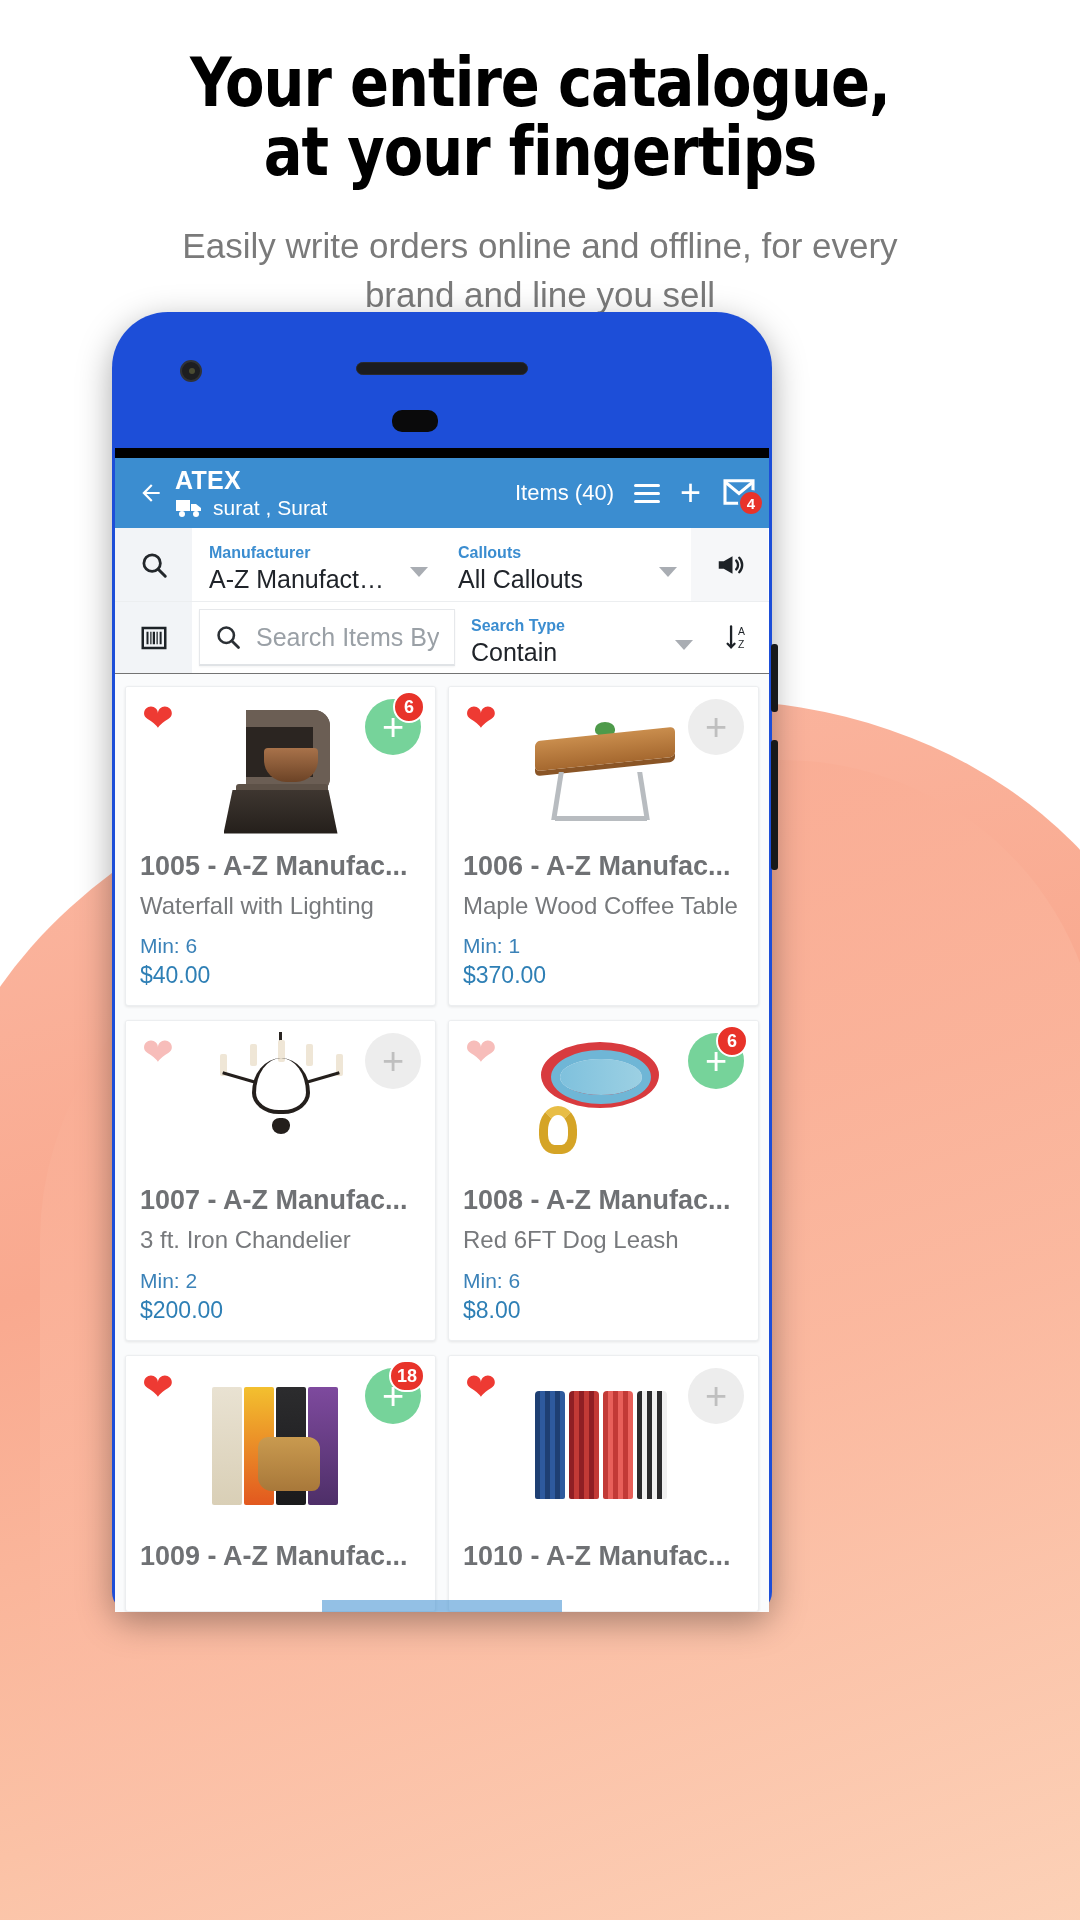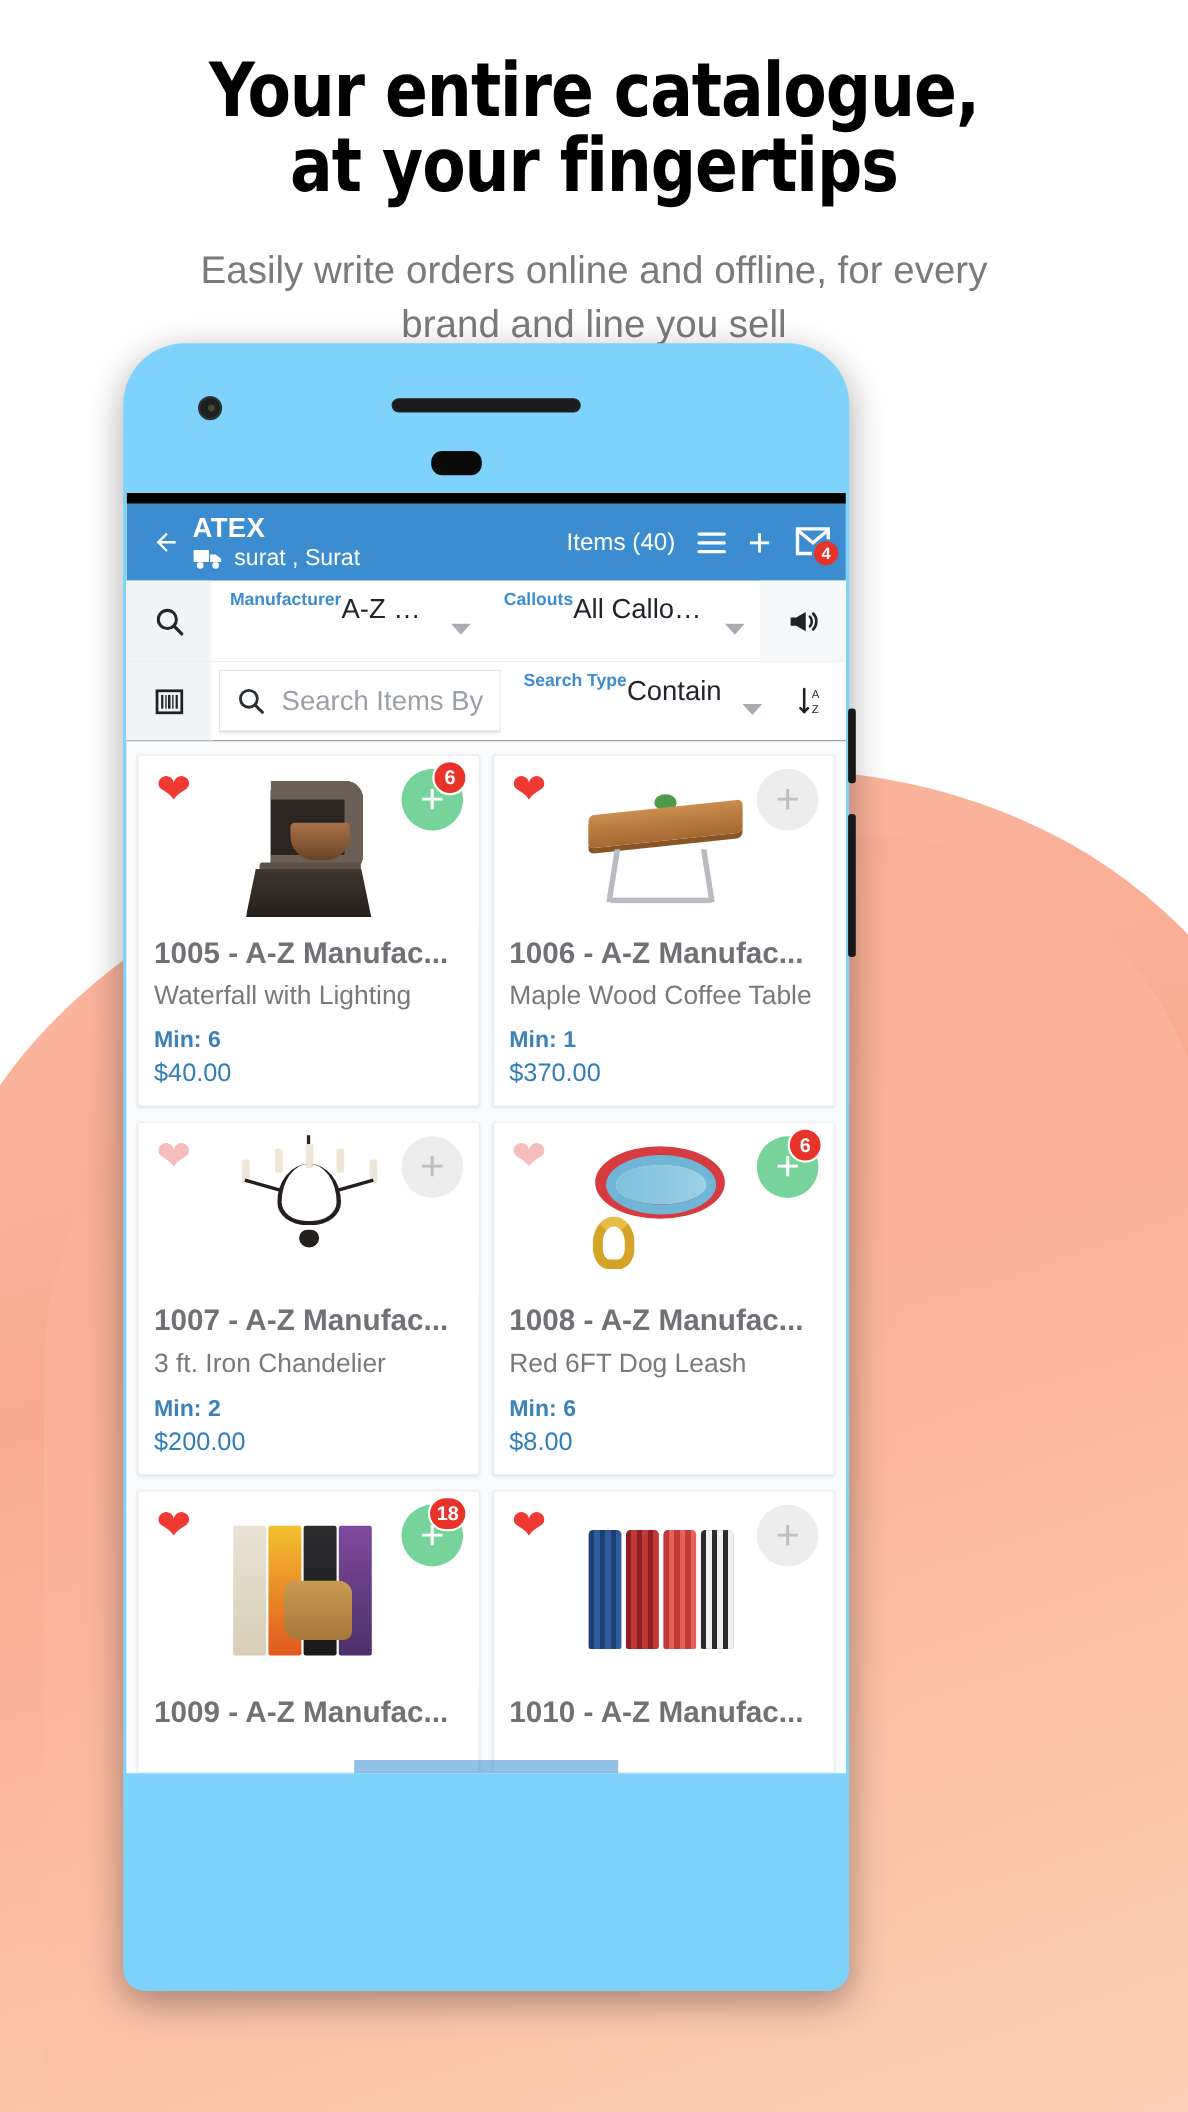--- a/index.html
+++ b/index.html
@@ -46,22 +46,22 @@
     line-height: 1.42;
     color: #7a7a7a;
     font-weight: 400;
   }
   .hero p span { display:block; }
 
   
   .phone {
     position: absolute; z-index: 4;
     left: 112px; top: 312px;
-    width: 660px; height: 1498px;
-    background: #7dd3fc;
+    width: 660px; height: 1300px;
+    background: #1d4ed8;
     border-radius: 56px 56px 20px 20px;
     box-shadow: 0 10px 34px rgba(0,0,0,.34);
   }
   .phone:before { 
     content:""; position:absolute; right:-6px; top:332px; width:7px; height:68px;
     background:#17181a; border-radius:3px;
   }
   .phone:after {
     content:""; position:absolute; right:-6px; top:428px; width:7px; height:130px;
     background:#17181a; border-radius:3px;
@@ -120,21 +120,21 @@
   .sq-btn {
     width:78px; flex:0 0 78px; background:#f2f4f7;
     display:flex; align-items:center; justify-content:center;
     border-right:1px solid #fff;
   }
   .sq-btn svg { width:30px; height:30px; }
   .sq-btn.light { background:#f6f7f9; }
 
   .dd {
     flex:1 1 0; min-width:0; padding:9px 10px 0 16px;
-    display:flex; flex-direction:row; justify-content:center;
+    display:flex; flex-direction:column; justify-content:center;
     position:relative;
   }
   .dd .lbl { font-size:16px; font-weight:700; color:#3b8dd0; line-height:1.15; }
   .dd .val {
     font-size:25px; color:#20242a; line-height:1.2; margin-top:2px;
     white-space:nowrap; overflow:hidden; text-overflow:ellipsis; padding-right:36px;
   }
   .caret {
     position:absolute; right:14px; top:50%; margin-top:2px;
     width:0; height:0; border-left:9px solid transparent; border-right:9px solid transparent;
@@ -187,21 +187,21 @@
   .prod-art { width:150px; height:136px; position:relative; }
   .card-body { padding:6px 14px 16px 14px; }
   .p-title {
     font-size:27px; font-weight:700; color:#6f7174; line-height:1.2;
     white-space:nowrap; overflow:hidden; text-overflow:ellipsis;
   }
   .p-desc {
     font-size:24px; color:#77797c; margin-top:9px; line-height:1.2;
     white-space:nowrap; overflow:hidden; text-overflow:ellipsis;
   }
-  .p-min { font-size:21px; color:#3b82b8; margin-top:14px;font-weight:bold; }
+  .p-min { font-size:21px; color:#3b82b8; margin-top:14px; }
   .p-price { font-size:23px; color:#2e7fb5; margin-top:4px; }
 
   
   .art-fountain .base { position:absolute; left:18px; bottom:0; width:114px; height:44px;
     background:linear-gradient(#3e3630,#241f1b); clip-path:polygon(8% 0,92% 0,100% 100%,0 100%); }
   .art-fountain .arch { position:absolute; left:40px; bottom:40px; width:84px; height:84px;
     border:17px solid #6b5e54; border-left:none; border-radius:0 16px 16px 0;
     background:#2b2521; }
   .art-fountain .bowl { position:absolute; left:58px; bottom:52px; width:54px; height:34px;
     background:linear-gradient(#a8724a,#6c4326); border-radius:4px 4px 22px 22px; }

